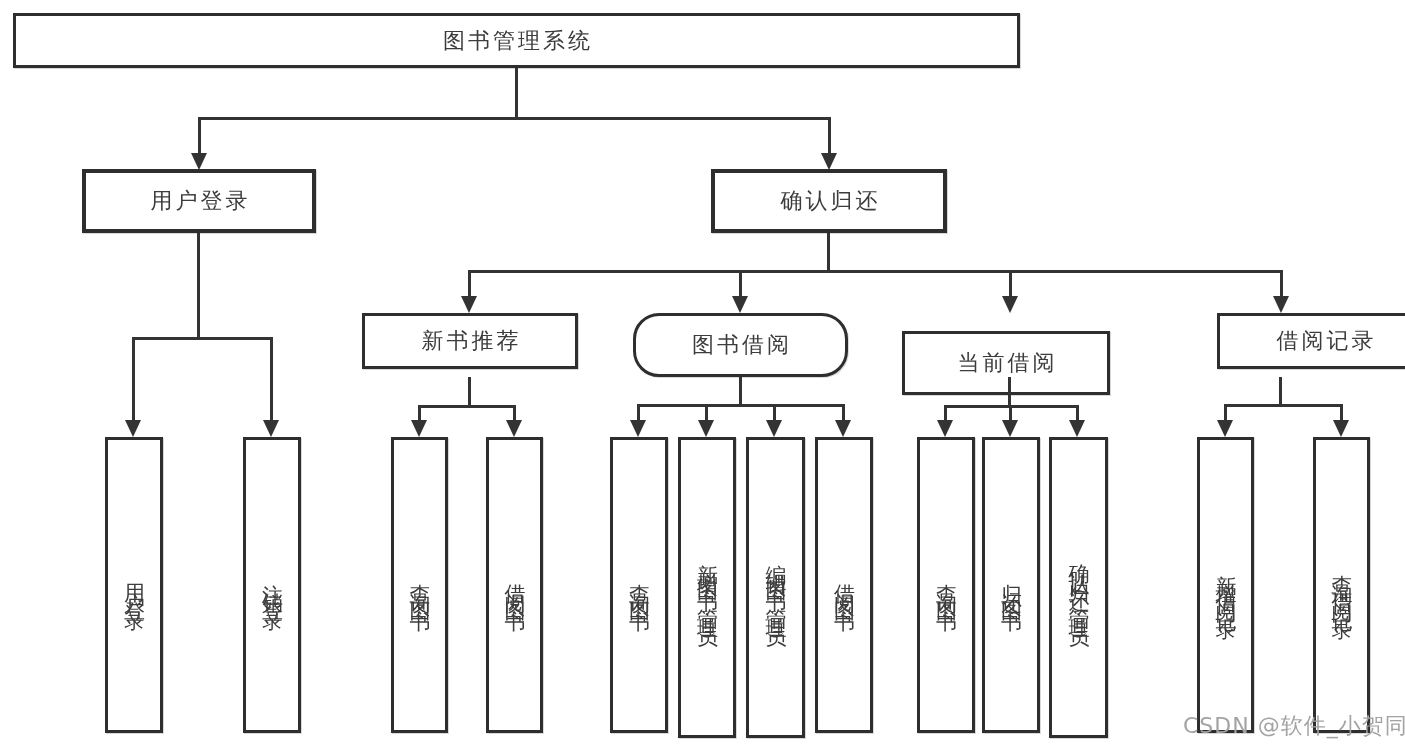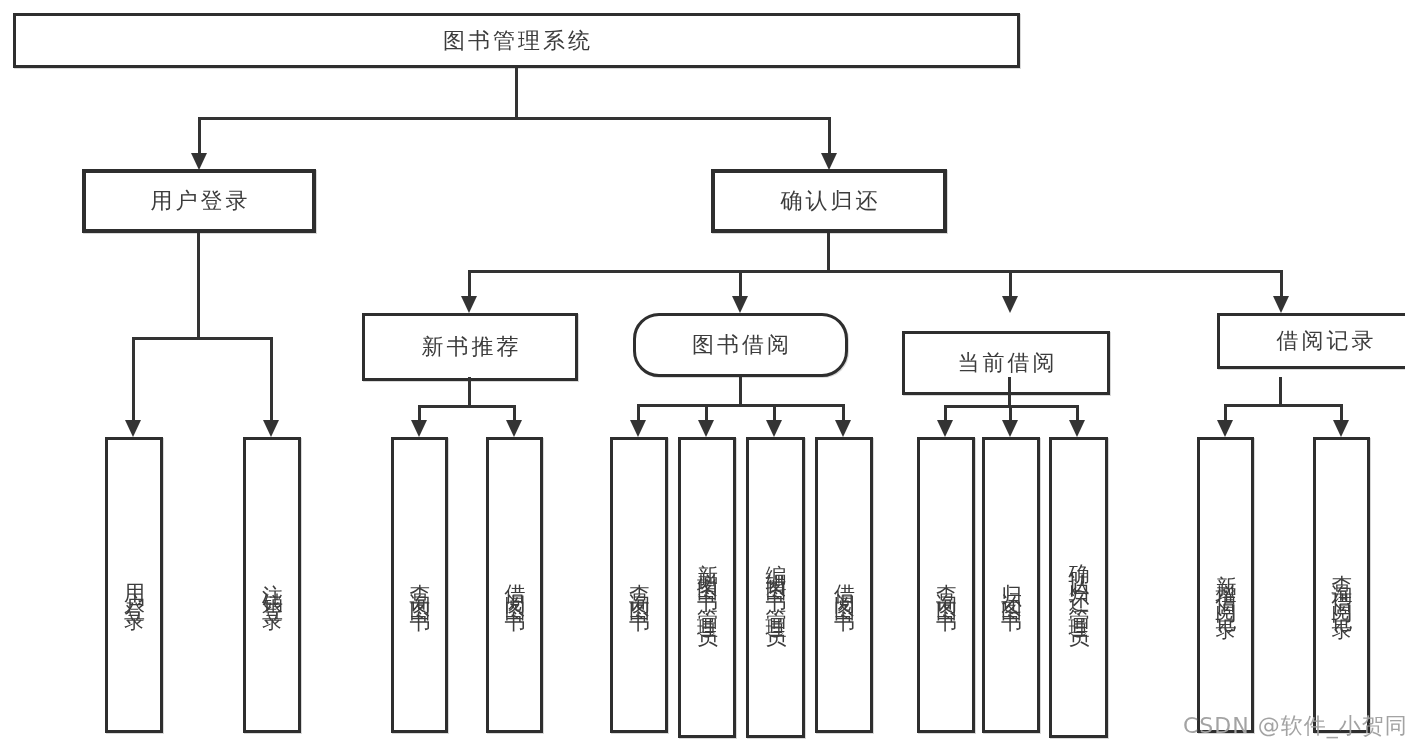--- a/index.html
+++ b/index.html
@@ -62,21 +62,21 @@
 <body>
 
 <div class="stage">
 
   <div class="node h-node" style="left:13px; top:13px; width:1007px; height:55px;">图书管理系统</div>
 
   <div class="node h-node" style="left:82px; top:169px; width:234px; height:64px; border-width:4px;">用户登录</div>
 
   <div class="node h-node" style="left:711px; top:169px; width:236px; height:64px; border-width:4px;">确认归还</div>
 
-  <div class="node h-node" style="left:362px; top:313px; width:216px; height:68px;">新书推荐</div>
+  <div class="node h-node" style="left:362px; top:313px; width:216px; height:56px;">新书推荐</div>
 
   <div class="node h-node" style="left:633px; top:313px; width:215px; height:64px;border-radius:26px;">图书借阅</div>
 
   <div class="node h-node" style="left:902px; top:331px; width:208px; height:64px;">当前借阅</div>
 
   <div class="node h-node" style="left:1173px; top:313px; width:216px; height:56px;margin-left:44px;">借阅记录</div>
 
   <div class="node v-node" style="left:105px; top:437px; width:58px; height:296px;">用户登录</div>
   <div class="node v-node" style="left:243px; top:437px; width:58px; height:296px;">注销登录</div>
 

